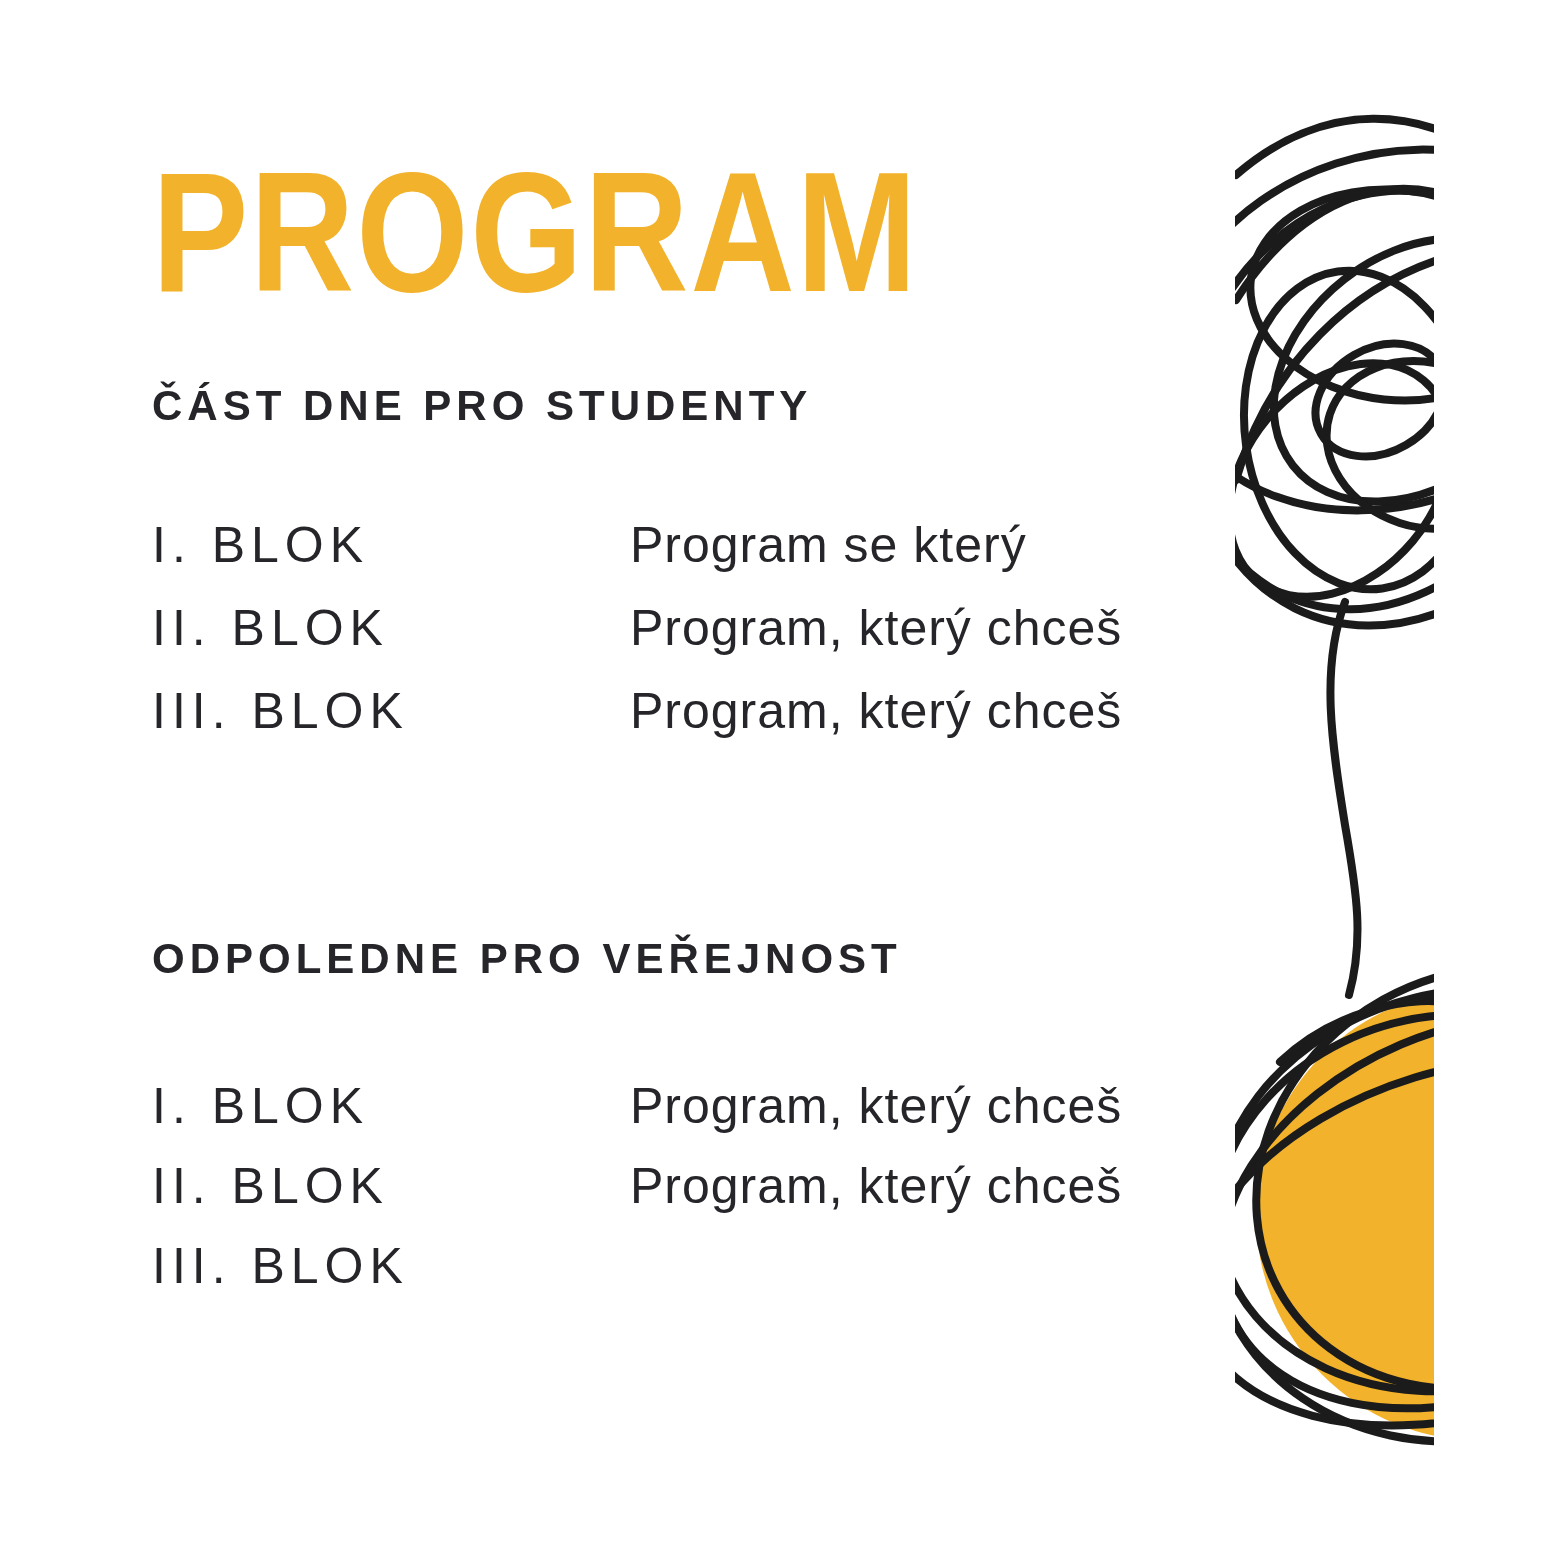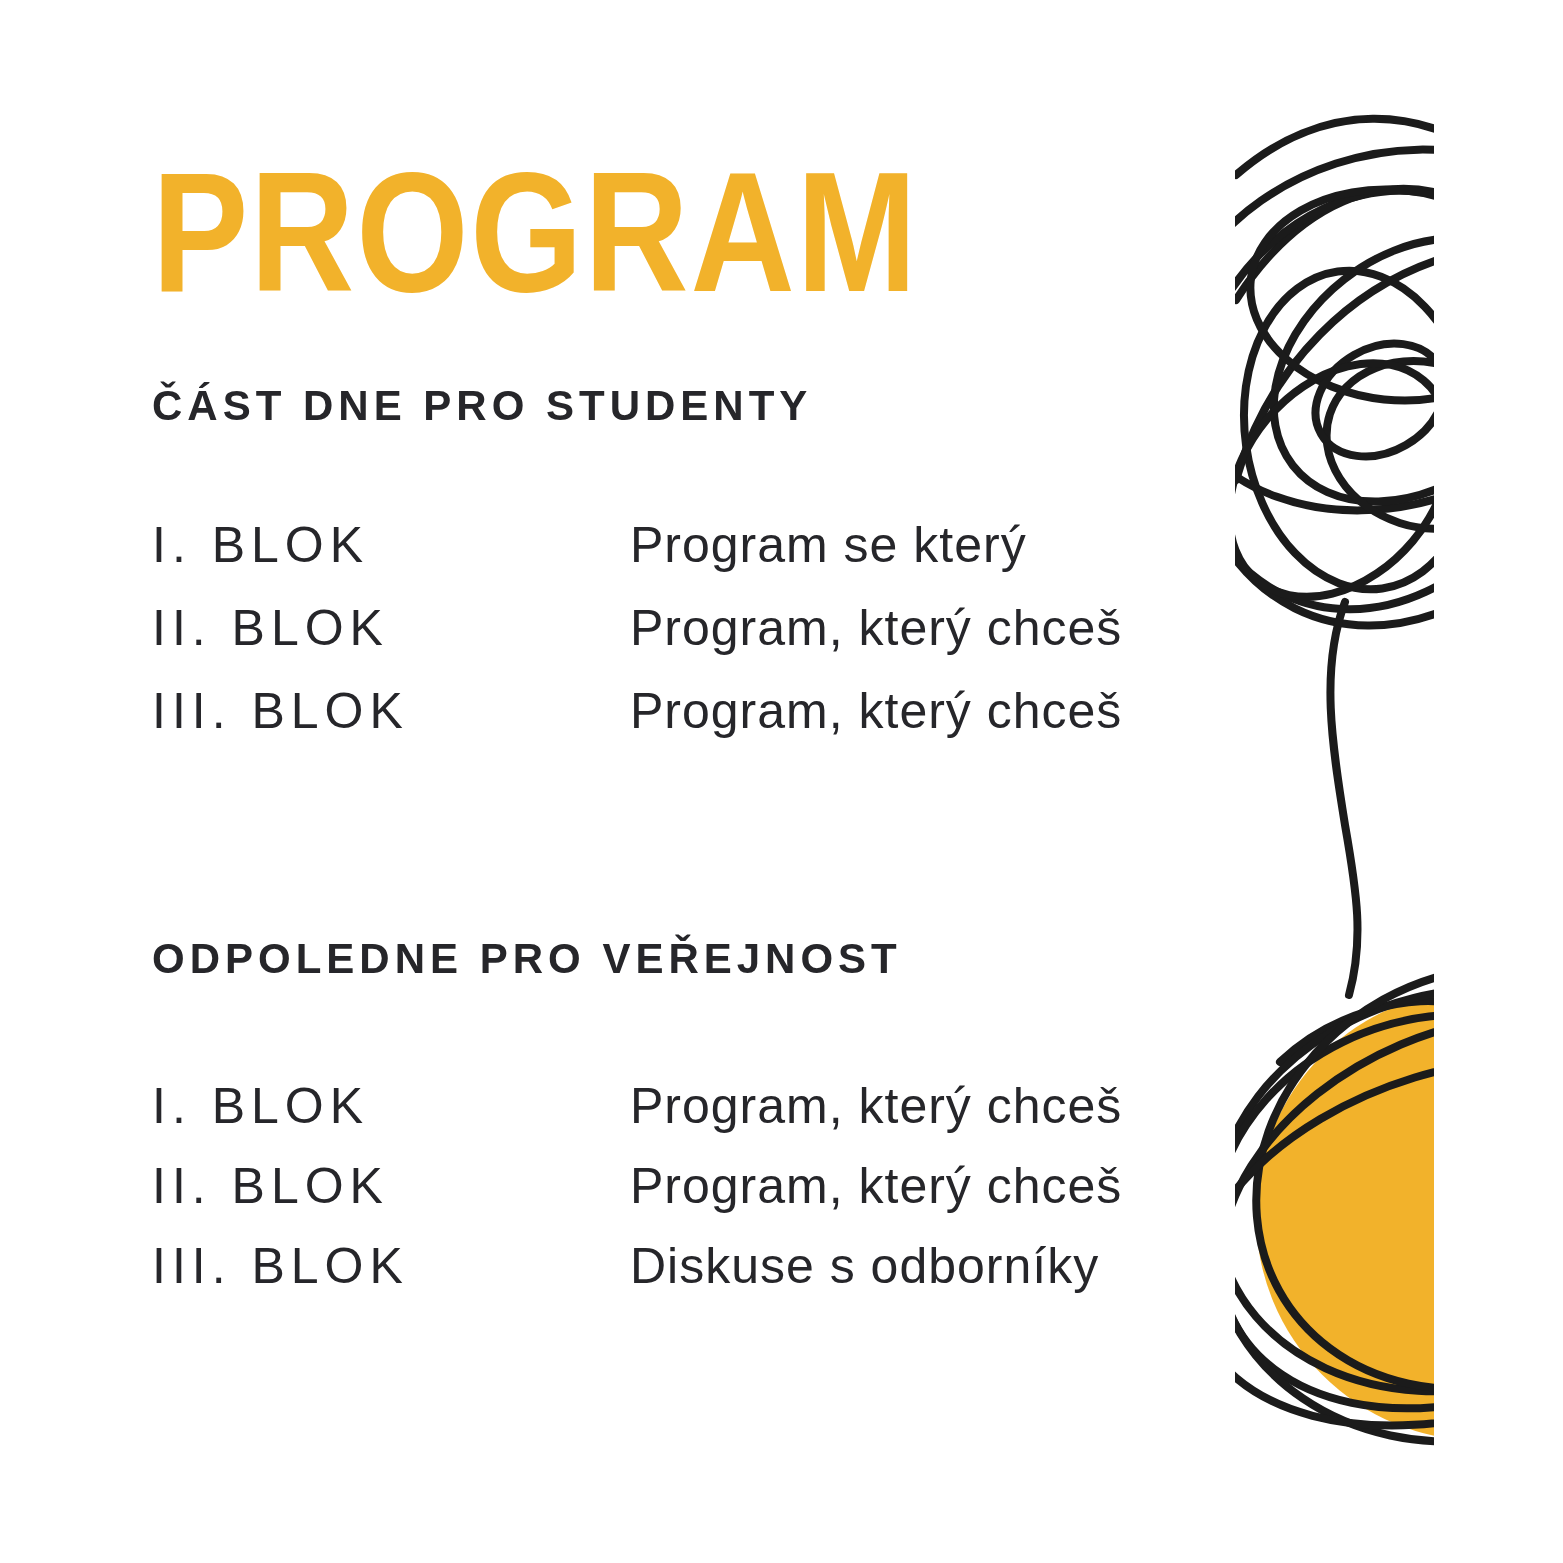--- a/index.html
+++ b/index.html
@@ -115,21 +115,20 @@
     <div class="row">
       <span class="label">I. BLOK</span>
       <span class="value">Program, který chceš</span>
     </div>
     <div class="row">
       <span class="label">II. BLOK</span>
       <span class="value">Program, který chceš</span>
     </div>
     <div class="row">
       <span class="label">III. BLOK</span>
-      <span class="value">Diskuse s odborníky</span>
     </div>
   </div>
 
   <svg class="decor" viewBox="0 0 1563 1563" xmlns="http://www.w3.org/2000/svg" aria-hidden="true">
     <defs>
       <clipPath id="decor-clip">
         <rect x="1235" y="85" width="233" height="1375"></rect>
       </clipPath>
     </defs>
 

